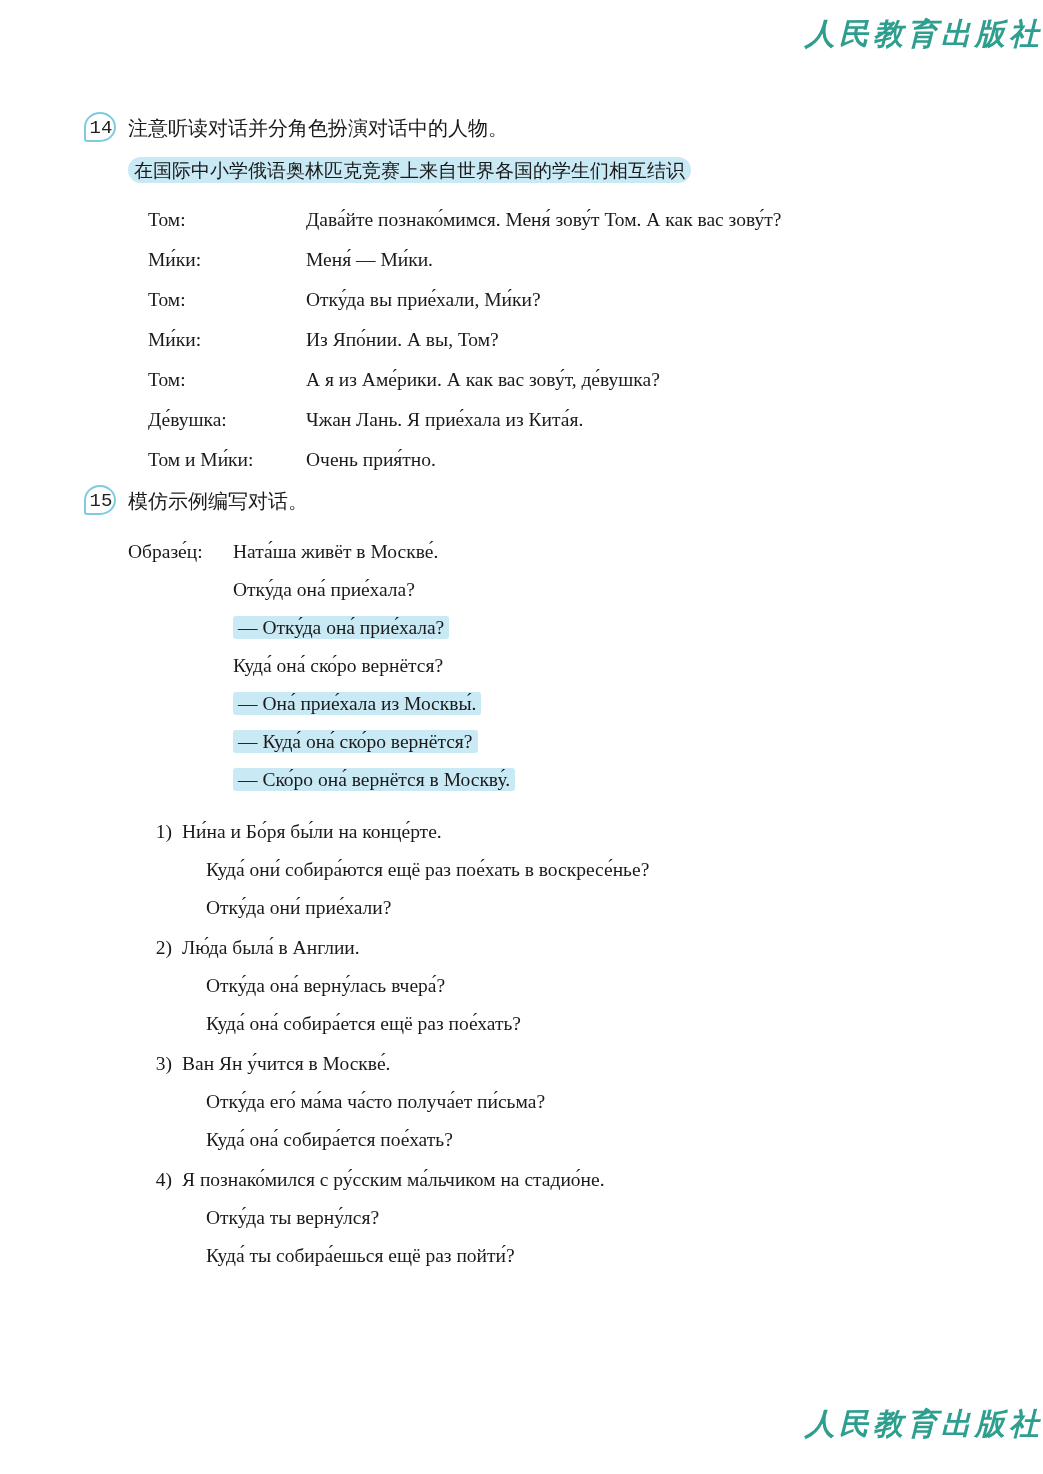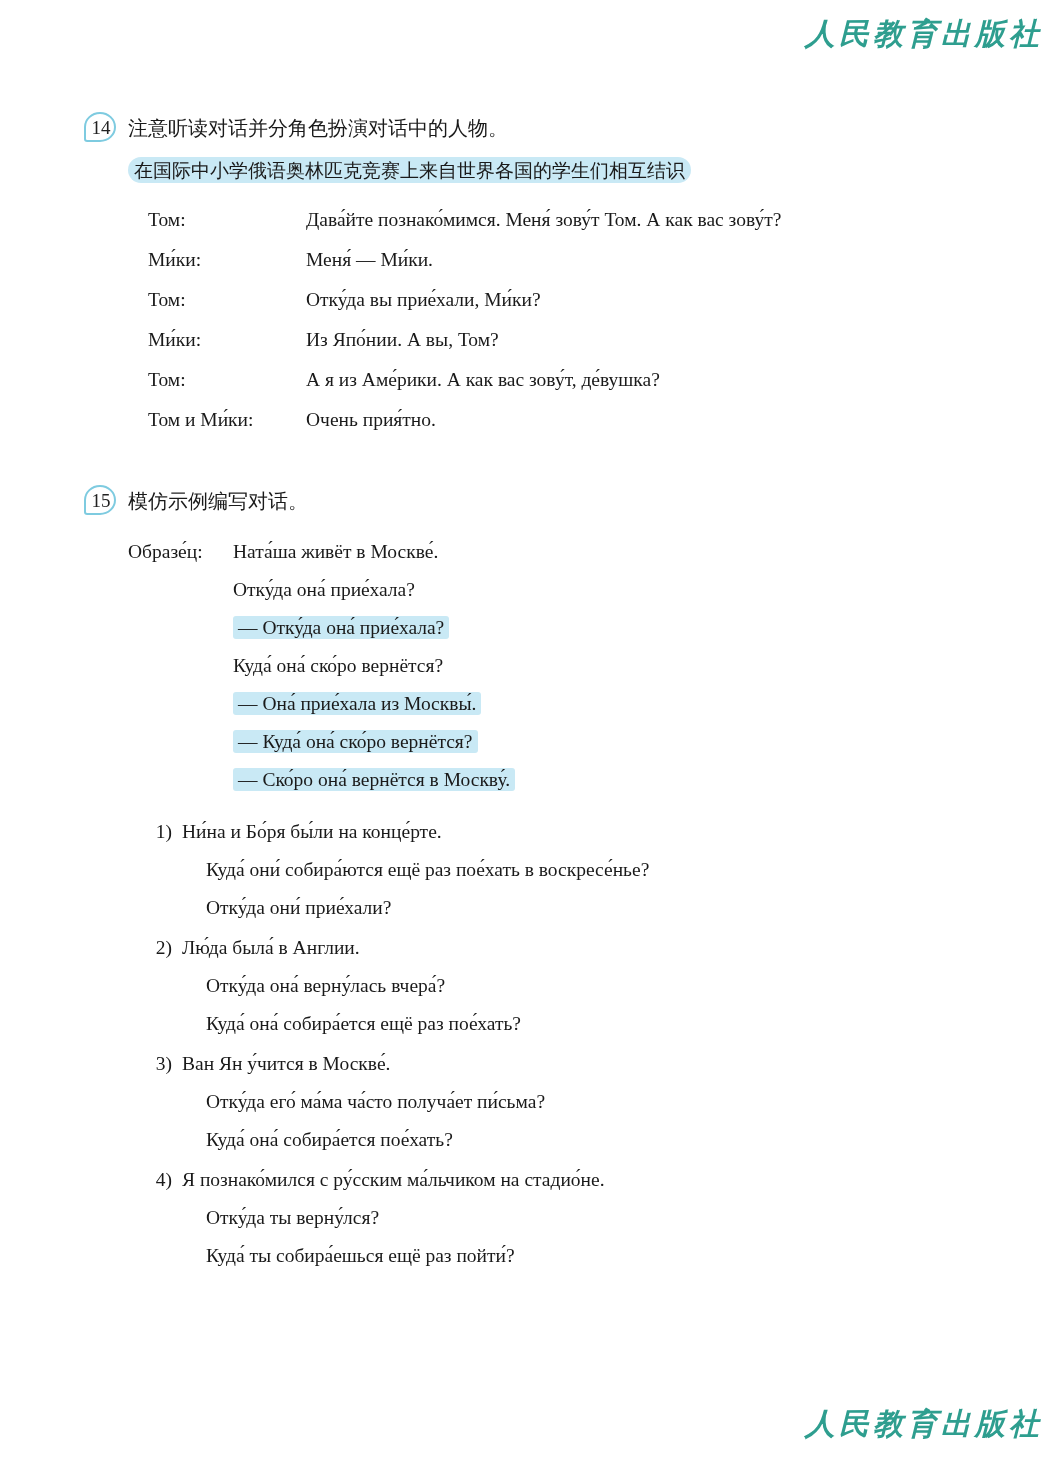--- a/index.html
+++ b/index.html
@@ -58,21 +58,21 @@
   .num-badge {
     position: absolute;
     left: 0;
     top: 0;
     width: 34px;
     height: 32px;
     line-height: 32px;
     text-align: center;
     font-size: 19px;
     color: #222;
-    font-family: Liberation Serif, serif;
+    font-family: Liberation Mono, monospace;
   }
   .num-badge::before {
     content: "";
     position: absolute;
     left: 0;
     top: 0;
     width: 32px;
     height: 30px;
     border: 2px solid #7ecbe0;
     border-radius: 50% 50% 50% 10%;
@@ -223,20 +223,24 @@
       </tr>
       <tr>
         <td class="speaker">Ми́ки:</td>
         <td class="line">Из Япо́нии. А вы, Том?</td>
       </tr>
       <tr>
         <td class="speaker">Том:</td>
         <td class="line">А я из Аме́рики. А как вас зову́т, де́вушка?</td>
       </tr>
       <tr>
+        <td class="speaker">Де́вушка:</td>
+        <td class="line">Чжан Лань. Я прие́хала из Кита́я.</td>
+      </tr>
+      <tr>
         <td class="speaker">Том и Ми́ки:</td>
         <td class="line">Очень прия́тно.</td>
       </tr>
     </tbody>
       </table>
   </div>
 
   <div class="exercise ex15">
     <div class="ex-head">
       <div class="num-badge"><span>15</span></div>

